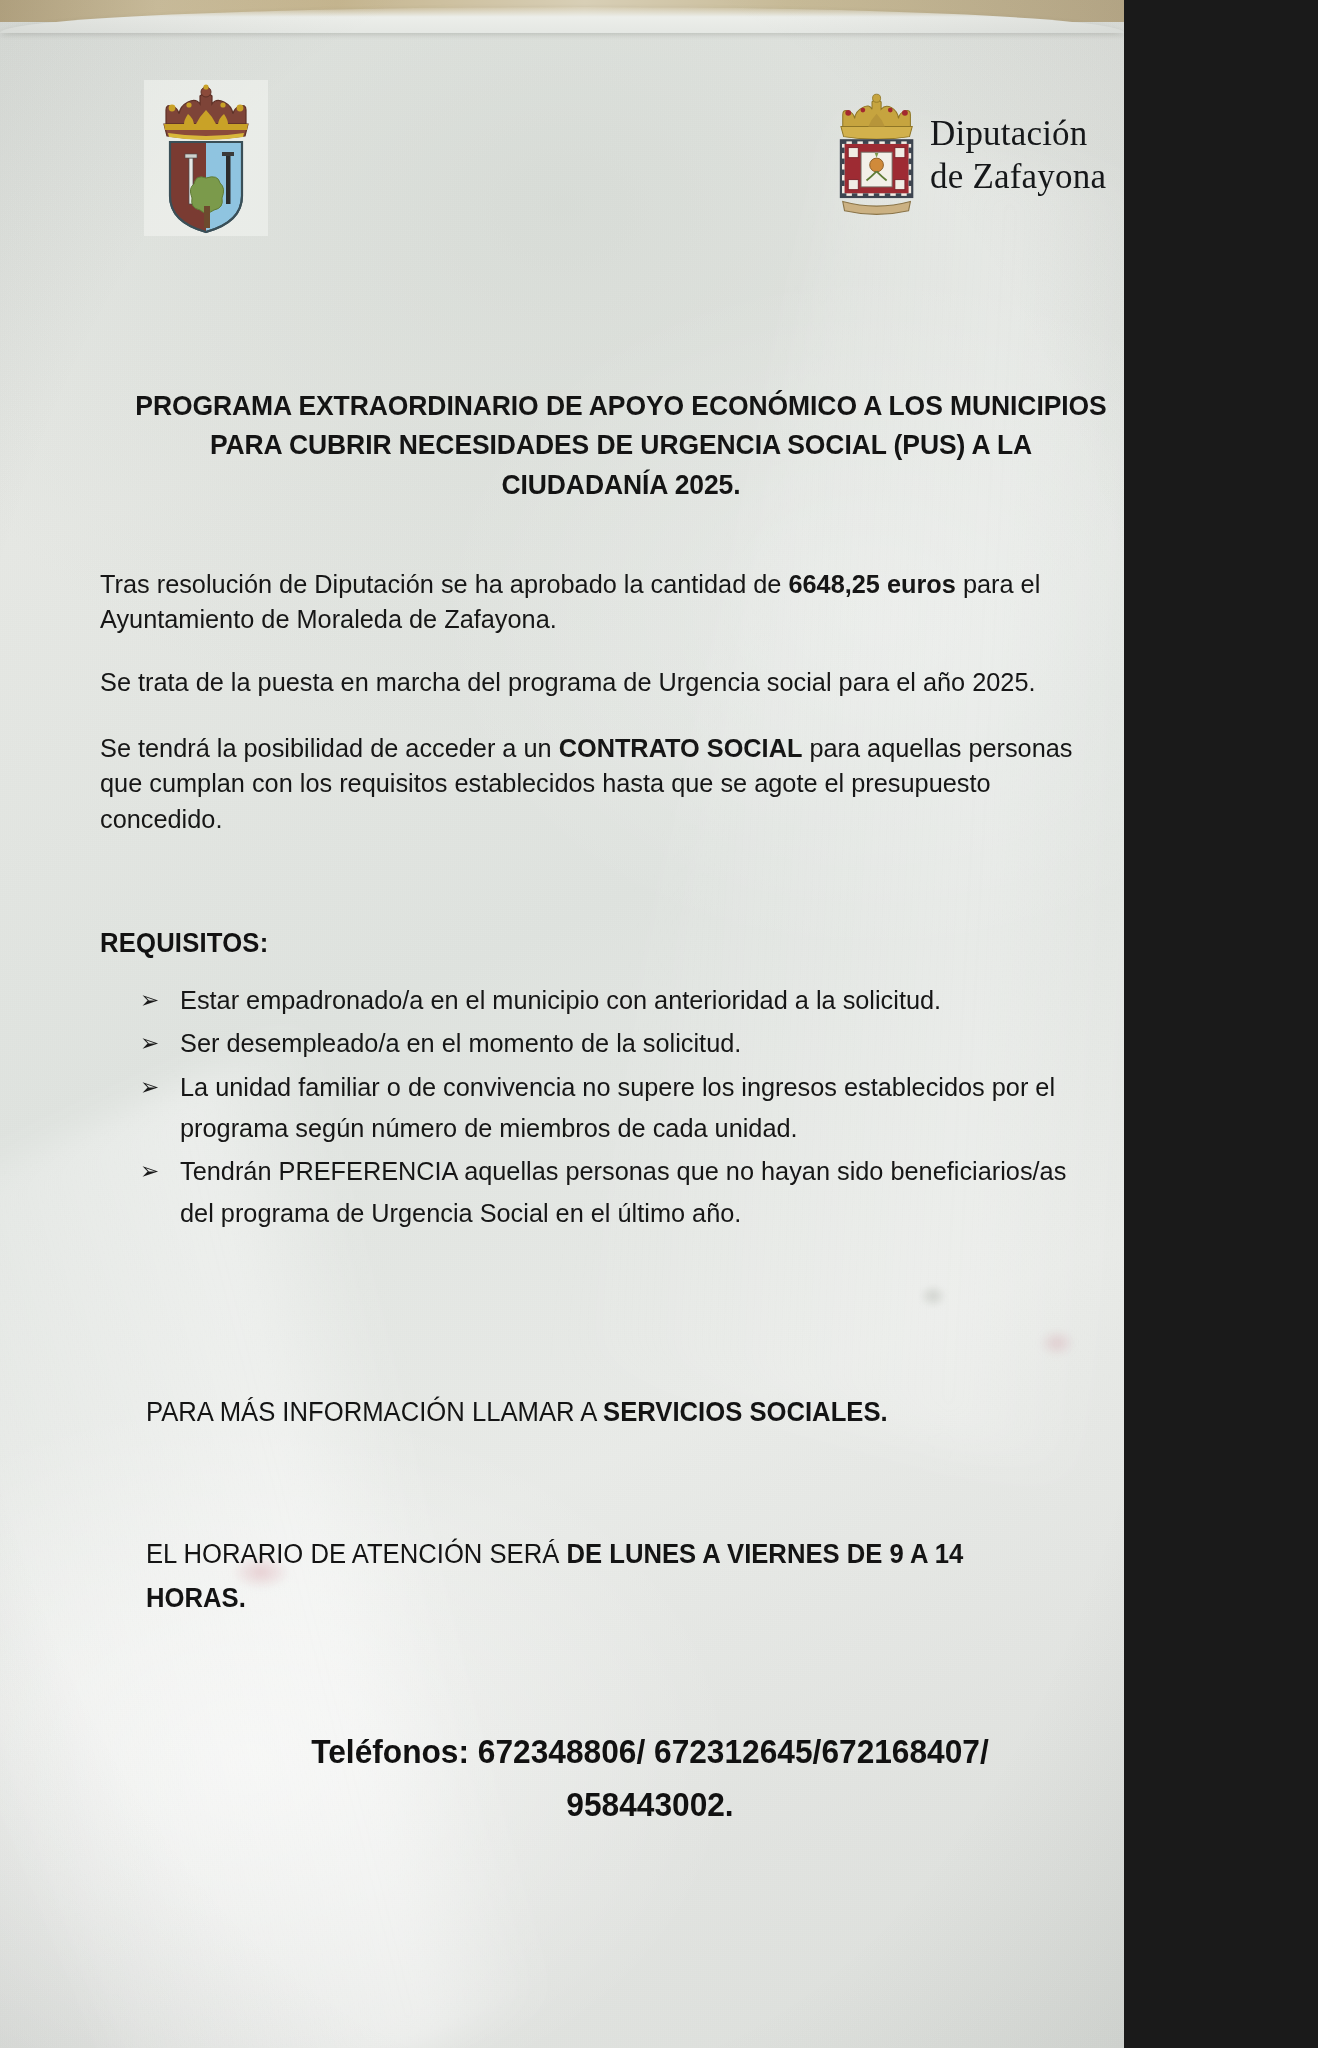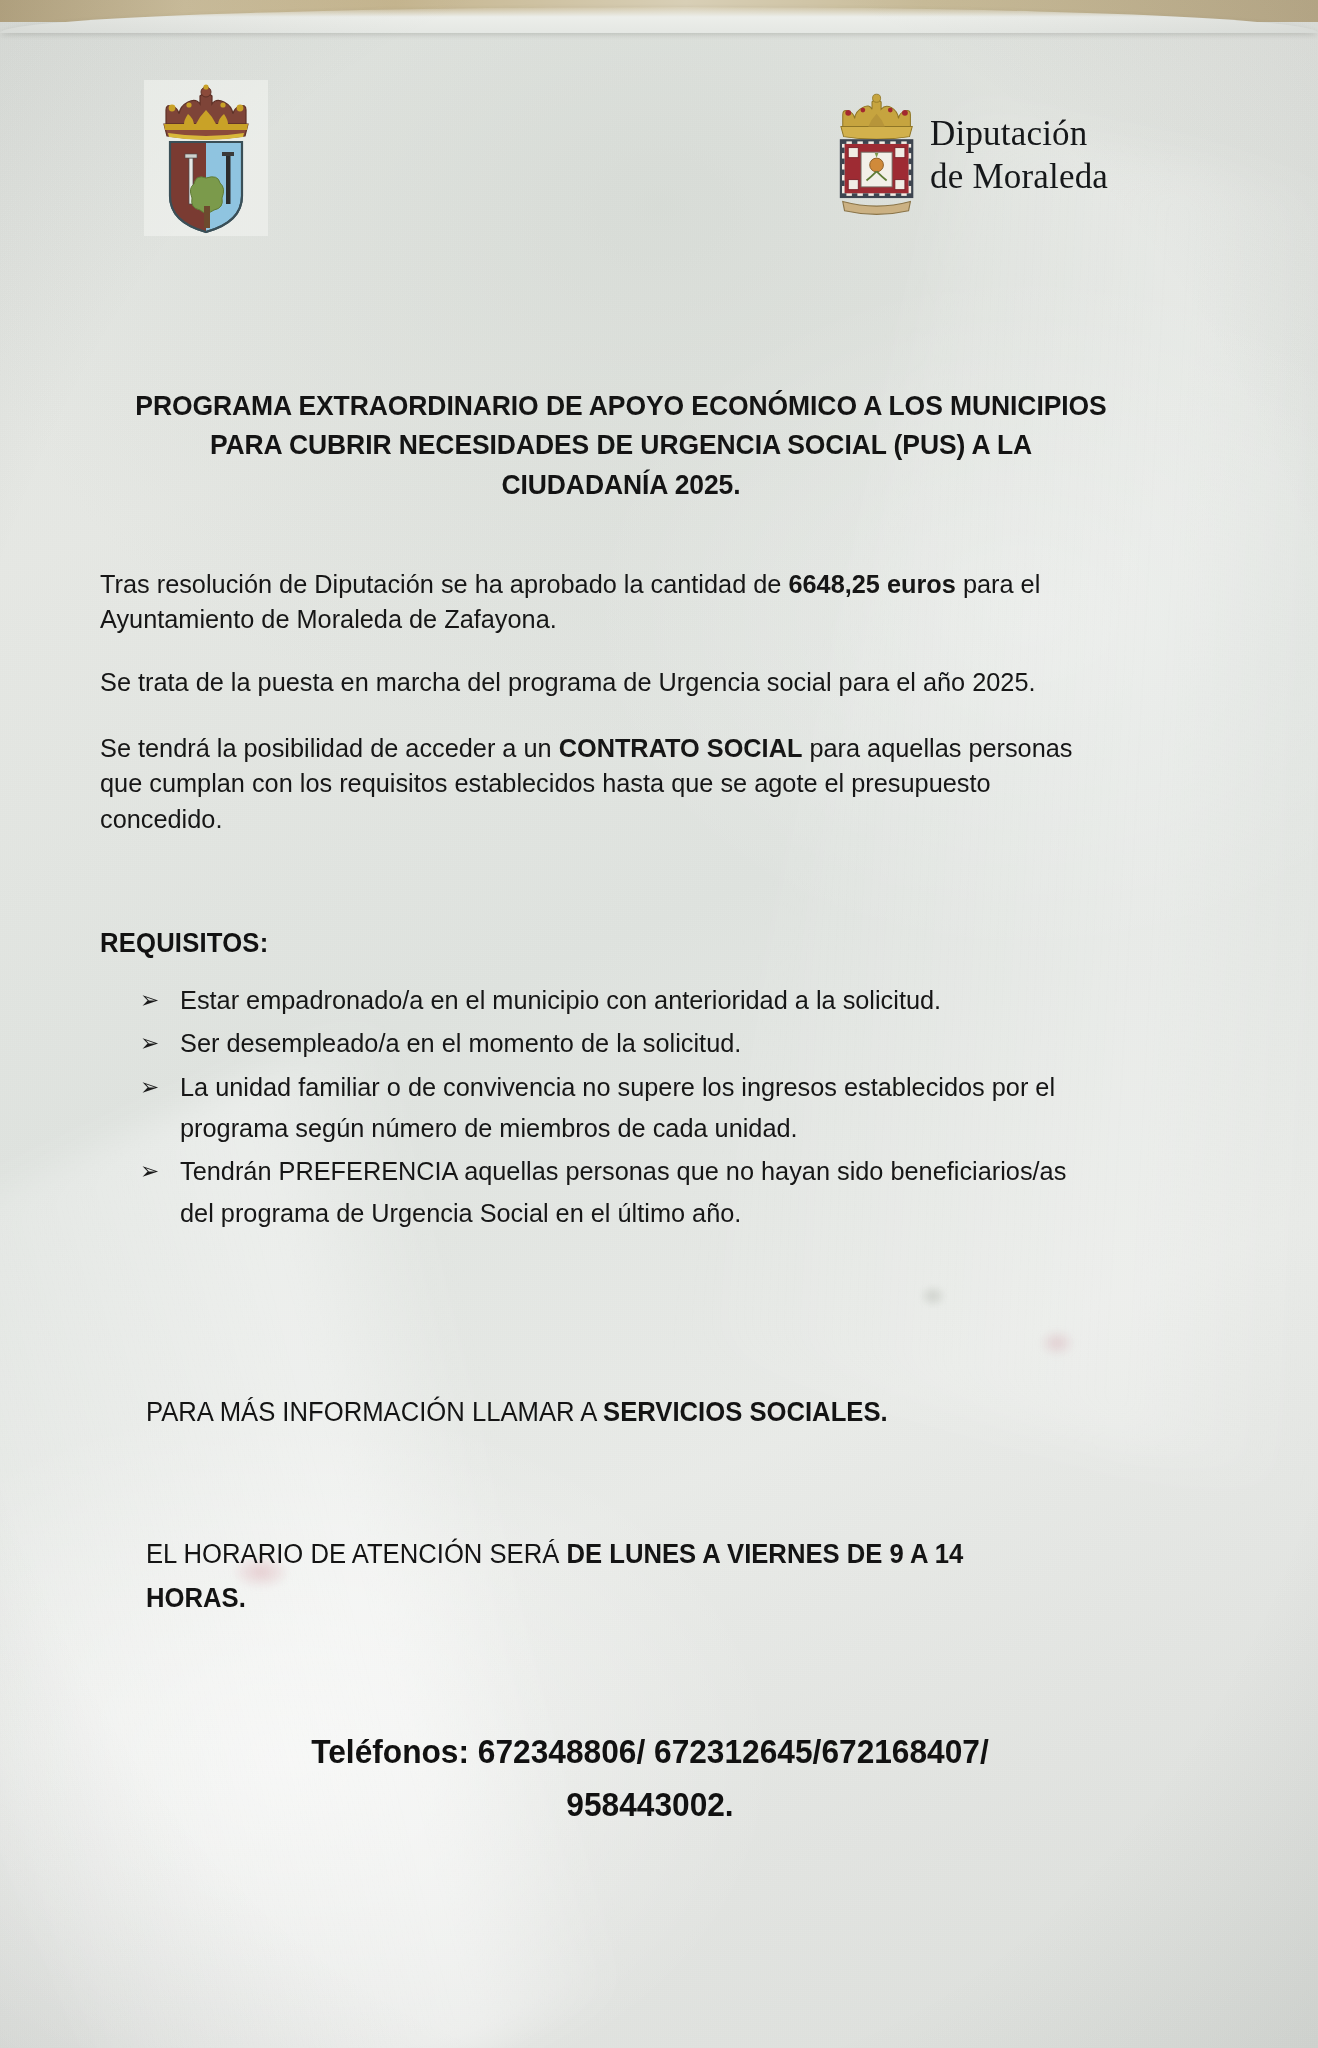--- a/index.html
+++ b/index.html
@@ -3,21 +3,21 @@
 <meta charset="utf-8">
 <title>Programa Extraordinario de Apoyo Económico</title>
 <style>
   html, body {
     margin: 0;
     padding: 0;
     background: #1a1a1a;
   }
   .page {
     position: relative;
-    width: 1318px;
+    width: 1124px;
     height: 2048px;
     overflow: hidden;
     background: #dfe2de;
     font-family: "Liberation Sans", sans-serif;
     color: #1a1a1a;
   }
 
   
   .paper-bg {
     position: absolute;
@@ -351,21 +351,21 @@
                 <rect x="88" y="87" width="4" height="6"></rect>
                   <rect x="88" y="99" width="4" height="6"></rect>
               </g>
             </g>
 
             <path d="M16 122 Q53 132 90 122 L88 132 Q53 140 18 132 Z" fill="#cbb183" stroke="#8a7448" stroke-width="1.2"></path>
           </svg>
         </span>
         <span class="dip-text">
           <span>Diputación</span><br>
-          <span>de Moraleda</span>
+          <span>de Zafayona</span>
         </span>
       </div>
     </div>
 
     <h1 class="title">
       <span>PROGRAMA EXTRAORDINARIO DE APOYO ECONÓMICO A LOS</span>
       <span>MUNICIPIOS PARA CUBRIR NECESIDADES  DE URGENCIA SOCIAL (PUS) A</span>
       <span>LA CIUDADANÍA 2025.</span>
     </h1>
 

